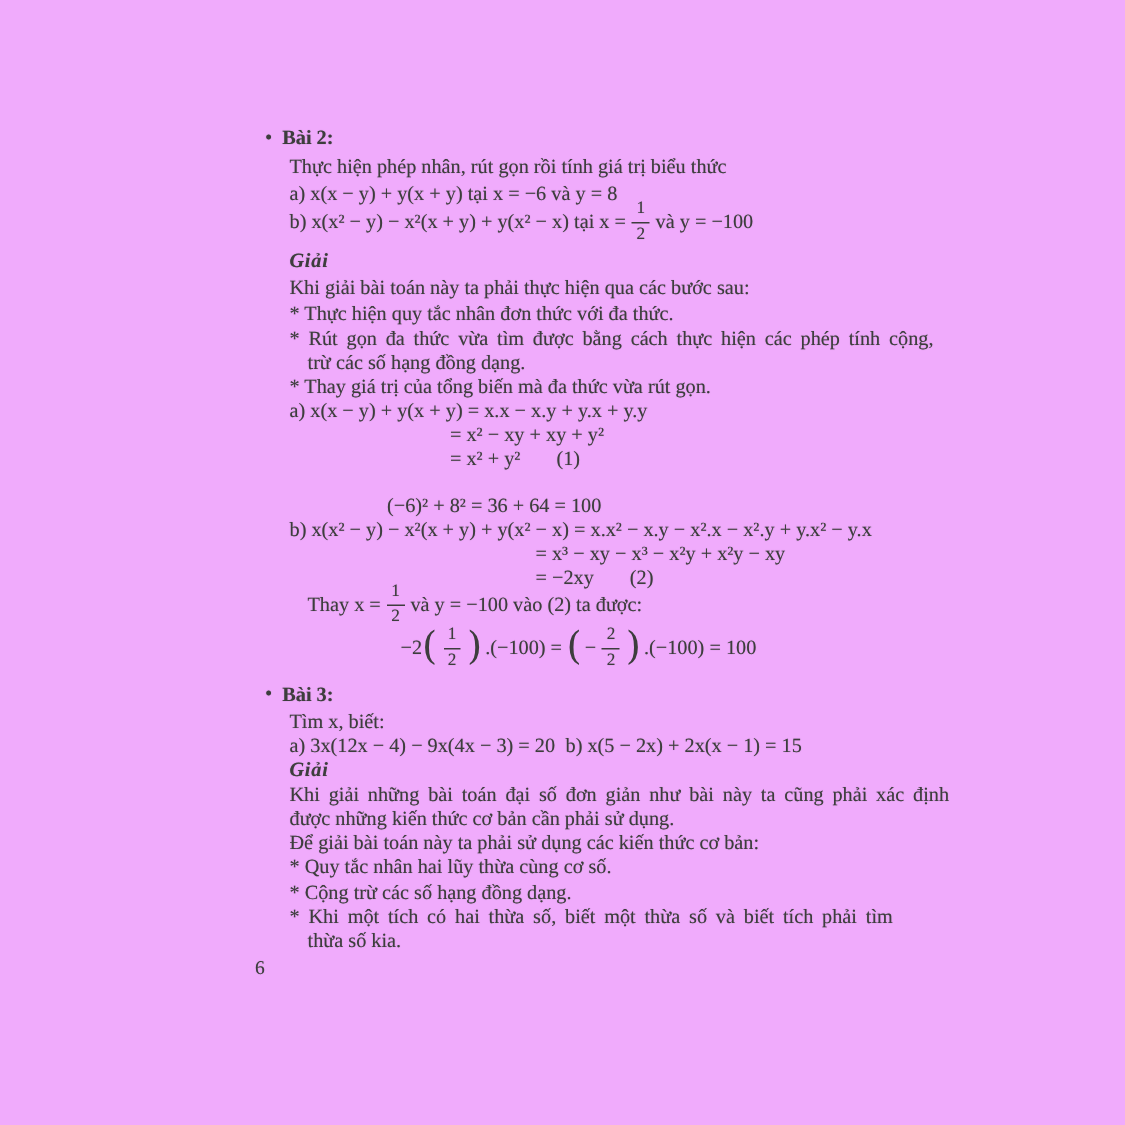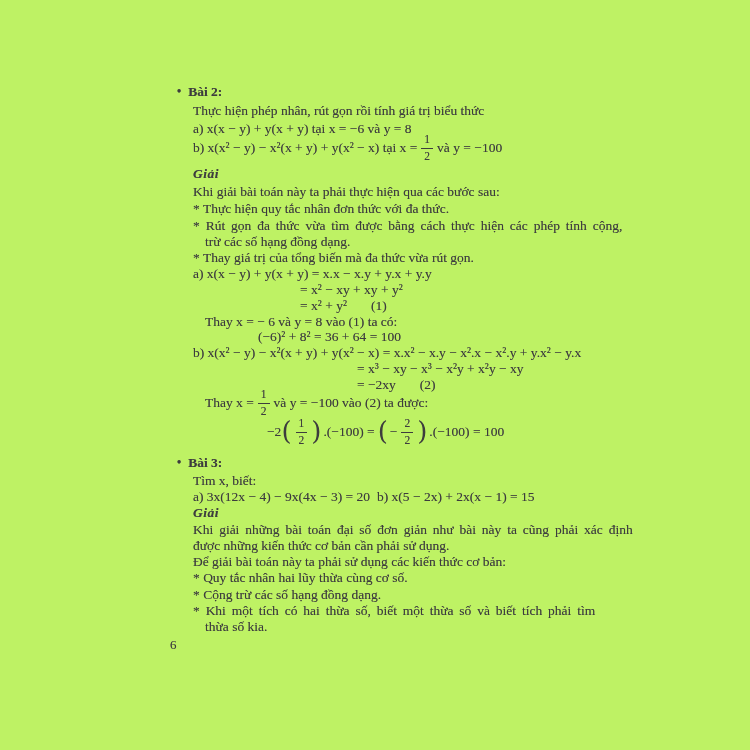--- a/index.html
+++ b/index.html
@@ -1,17 +1,17 @@
 <!DOCTYPE html>
 <html><head>
 <meta charset="utf-8">
 <style>
   html,body { margin:0; padding:0; background:#ffffff; }
   .page {
-    position:relative; width:750px; height:750px; background:#bef264;
+    position:relative; width:750px; height:750px; background:#f0abfc;
     font-family:"Liberation Serif","DejaVu Serif",serif;
     color:#3d3d3d; font-size:13.5px;
     text-shadow: 0 0 0.6px rgba(80,80,80,0.55);
     overflow:hidden;
   }
   .ln { position:absolute; white-space:nowrap; line-height:16px; }
   .b  { font-weight:bold; }
   .giai { font-weight:bold; font-style:italic; letter-spacing:0.5px; }
   .center { text-align:left; }
   .ws { word-spacing:2.5px; }
@@ -53,21 +53,20 @@
   <div class="ln" style="left:193px; top:201px">* Thực hiện quy tắc nhân đơn thức với đa thức.</div>
   <div class="ln" style="left:205px; top:234px">trừ các số hạng đồng dạng.</div>
   <div class="ln ws" style="left:193px; top:218px">* Rút gọn đa thức vừa tìm được bằng cách thực hiện các phép tính cộng,</div>
   <div class="ln" style="left:193px; top:250px">* Thay giá trị của tổng biến mà đa thức vừa rút gọn.</div>
 
   <div class="ln" style="left:193px; top:266px">a) x(x − y) + y(x + y) = x.x − x.y + y.x + y.y</div>
   <div class="ln" style="left:300px; top:282px">= x² − xy + xy + y²</div>
   <div class="ln" style="left:300px; top:298px">
     <span>= x² + y²</span><span class="ref">(1)</span>
   </div>
-  <div class="ln" style="left:205px; top:314px">Thay x = − 6 và y = 8 vào (1) ta có:</div>
   <div class="ln" style="left:258px; top:329px">(−6)² + 8² = 36 + 64 = 100</div>
 
   <div class="ln" style="left:193px; top:345px">b) x(x² − y) − x²(x + y) + y(x² − x) = x.x² − x.y − x².x − x².y + y.x² − y.x</div>
   <div class="ln" style="left:357px; top:361px">= x³ − xy − x³ − x²y + x²y − xy</div>
   <div class="ln" style="left:357px; top:377px">
     <span>= −2xy</span><span class="ref">(2)</span>
   </div>
 
   <div class="ln fline" style="left:205px; top:389px; height:28px">
     <span>Thay x =</span>

